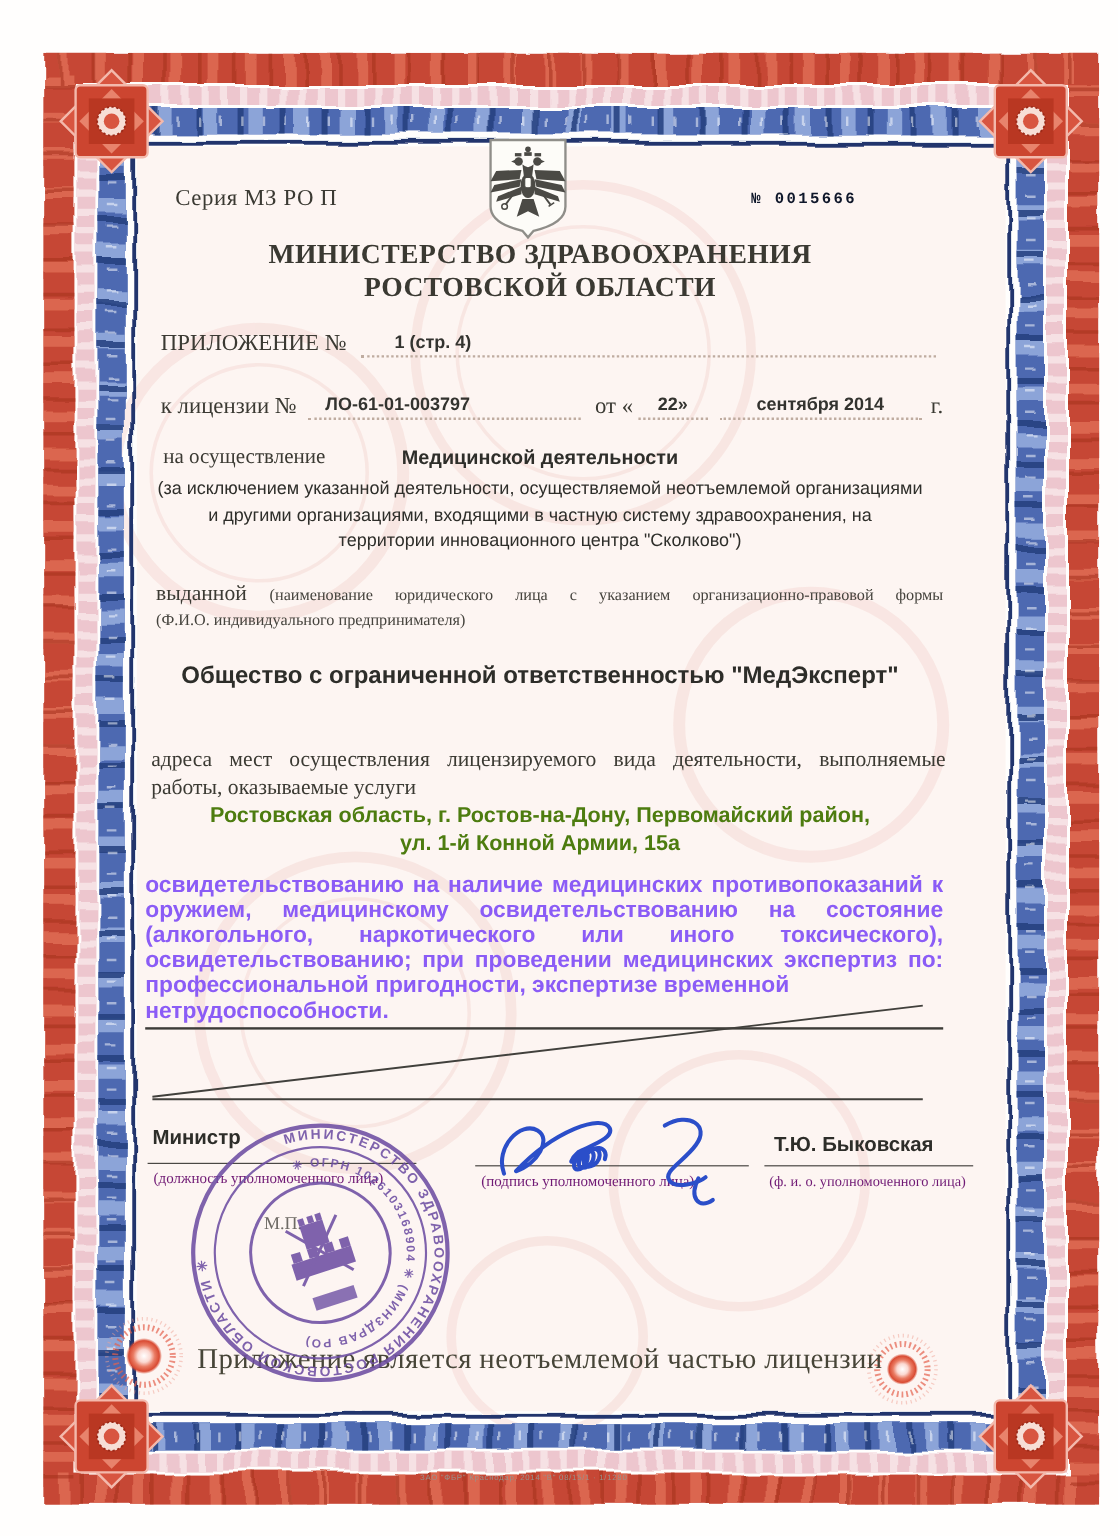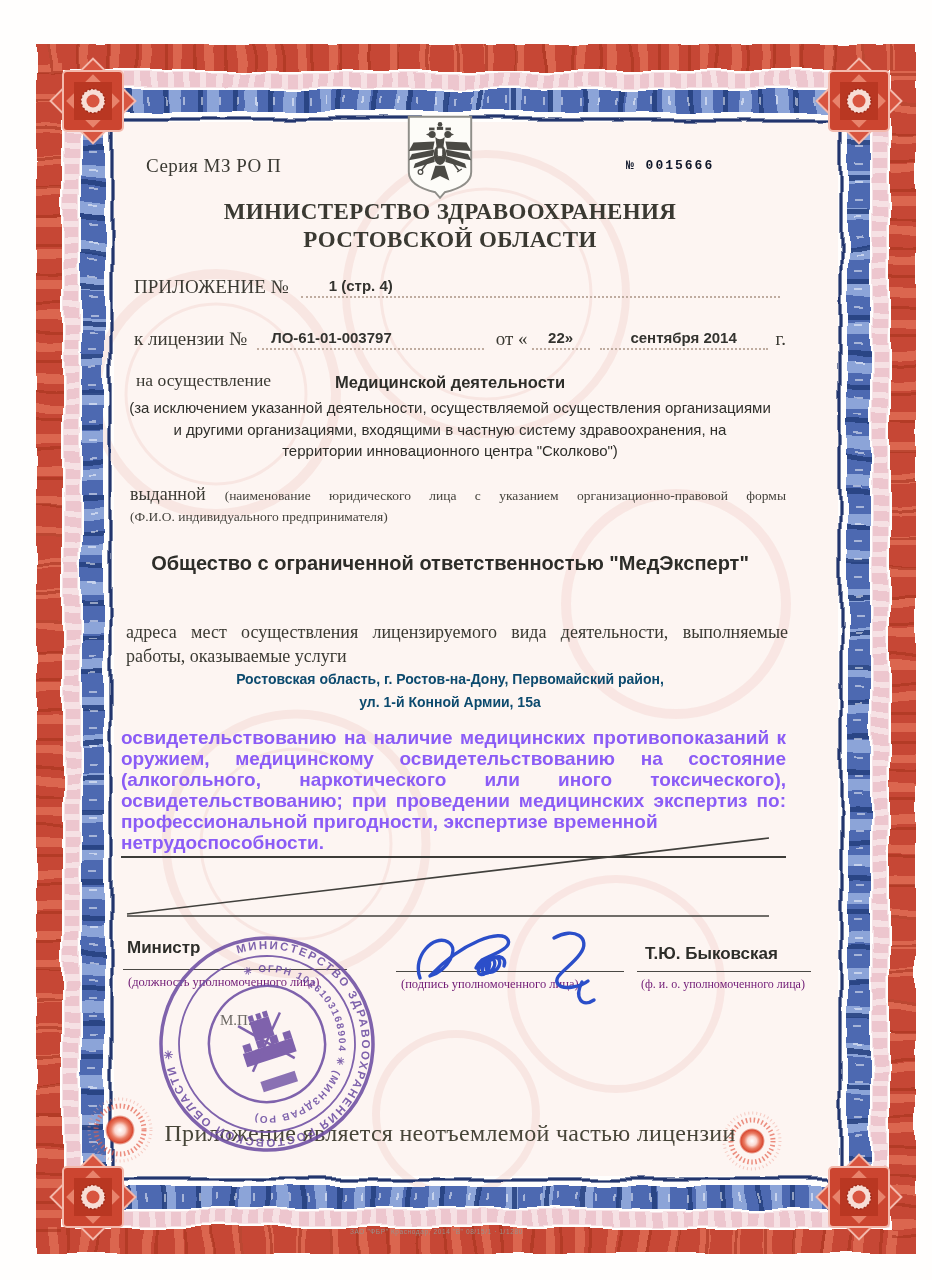--- a/index.html
+++ b/index.html
@@ -28,21 +28,21 @@
         font-weight:bold;font-size:15px;color:#33332f;padding-bottom:2px;}
   .grow{flex:1;}
   #intro{left:136px;top:370px;font-size:17.5px;}
   #activity-name{left:118px;top:373px;width:664px;font-size:16.5px;color:#2e2e2a;}
   #notes{left:118px;top:397px;width:664px;font-size:15px;line-height:21.5px;color:#2e2e2a;}
   #issued{left:130px;top:484px;width:656px;}
   #issued .word{font-size:18px;}
   #issued .cap{font-size:13.5px;color:#45433d;}
   #org{left:118px;top:552px;width:664px;font-size:20px;color:#2d2d29;}
   #addr-cap{left:126px;top:620px;width:662px;font-size:18px;line-height:24px;}
-  #addr-val{left:118px;top:668px;width:664px;font-size:14px;line-height:23px;color:#0c4a6e;}
+  #addr-val{left:118px;top:668px;width:664px;font-size:18px;line-height:23px;color:#4d7c0f;}
   #works{left:121px;top:727px;width:665px;font-size:19px;line-height:21px;color:#8b5cf6;}
   #works .wl{height:21px;}
   #works .last{border-bottom:2px solid #3d3c38;padding-bottom:3px;}
   .sigline{border-top:1.6px solid #4a4844;height:0;}
   .cap-sm{font-size:12.5px;color:#701a75;}
   #minister{left:127px;top:938px;font-size:17px;color:#2d2d29;}
   #name{left:645px;top:944px;font-size:17px;color:#2d2d29;}
   #mp{left:220px;top:1012px;font-size:15px;color:#6d6964;z-index:3;}
   #stamp{left:149px;top:926px;opacity:.93;z-index:4;}
   #sig{left:404px;top:920px;z-index:4;}
@@ -198,21 +198,21 @@
     <span class="fill grow" style="margin-left:10px;padding-left:14px;">ЛО-61-01-003797</span>
     <span class="lbl" style="margin:0 4px 0 12px;">от «</span>
     <span class="fill center" style="width:58px;">22»</span>
     <span class="fill center" style="width:168px;margin-left:10px;">сентября 2014</span>
     <span class="lbl" style="margin-left:8px;">г.</span>
   </div>
 
   <div id="intro" class="abs content">на осуществление</div>
   <div id="activity-name" class="abs center sans b content">Медицинской деятельности</div>
   <div id="notes" class="abs center sans content">
-    <div>(за исключением указанной деятельности, осуществляемой осуществления организациями</div>
+    <div>(за исключением указанной деятельности, осуществляемой неотъемлемой организациями</div>
     <div>и другими организациями, входящими в частную систему здравоохранения, на</div>
     <div>территории инновационного центра "Сколково")</div>
   </div>
 
   <div id="issued" class="abs content">
     <div class="jline" style="height:23px;">
       <span class="word">выданной</span>
       <span class="cap">(наименование юридического лица с указанием организационно-правовой формы</span>
     </div>
     <div class="cap" style="margin-top:2px;">(Ф.И.О. индивидуального предпринимателя)</div>

